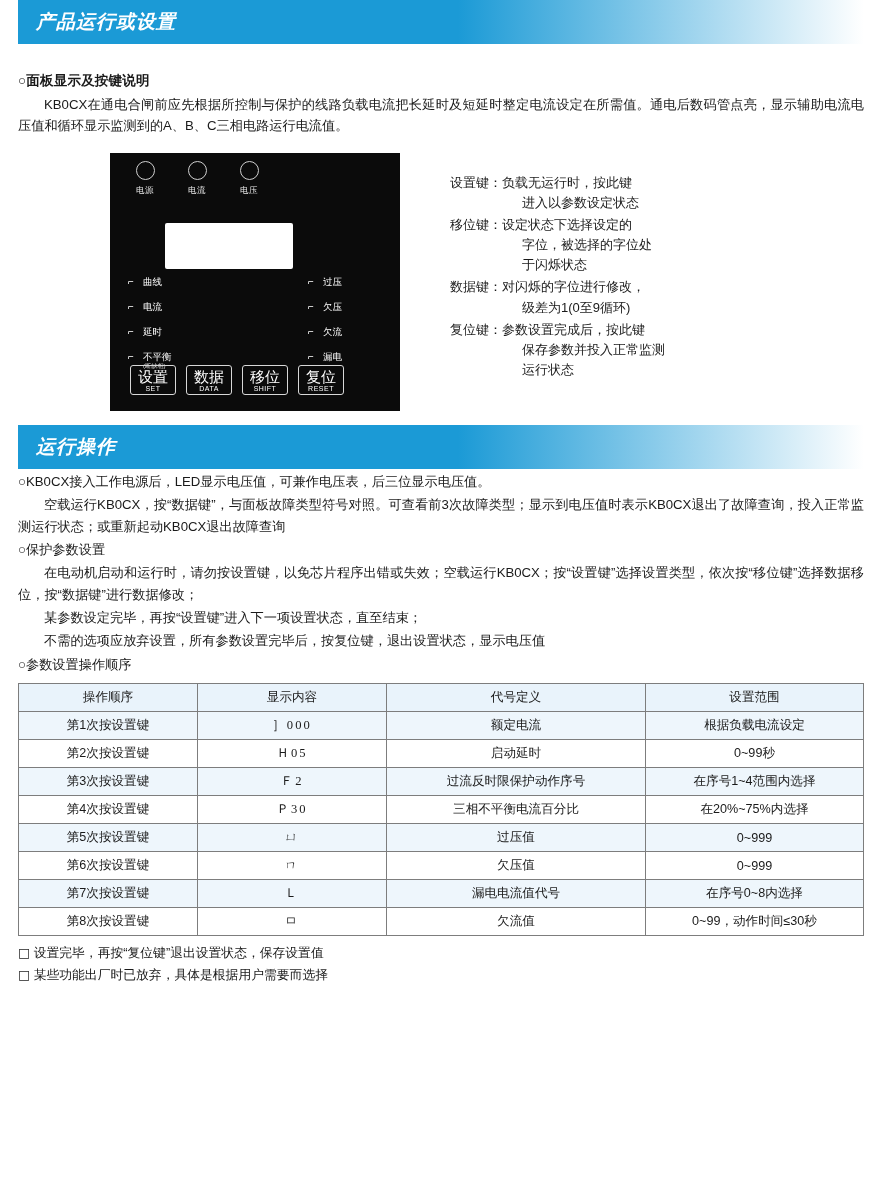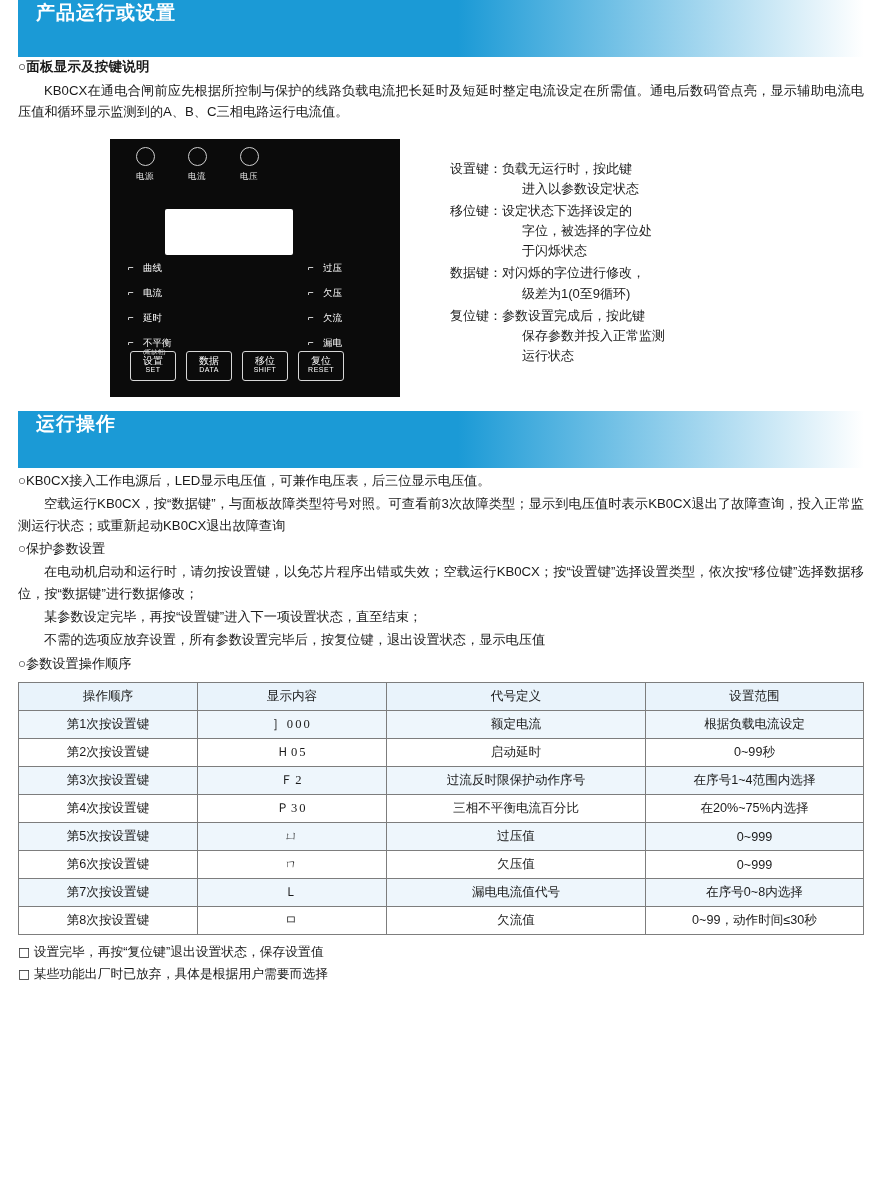--- a/index.html
+++ b/index.html
@@ -19,37 +19,39 @@
     position: relative;
     width: 882px;
     height: 1180px;
     box-sizing: border-box;
     padding: 0 18px;
   }
 
   
   .banner {
     position: relative;
-    height: 57px;
+    height: 44px;
     background: linear-gradient(to right, #1b9ad6 0%, #1b9ad6 52%, #ffffff 100%);
     display: flex;
+    align-items: center;
+    font-style: italic;
   }
   .banner-title {
     color: #ffffff;
     font-size: 19px;
     font-weight: bold;
     letter-spacing: 1px;
     padding-left: 18px;
   }
 
   
   .bullet-head {
     font-size: 13.5px;
     font-weight: bold;
-    margin: 1px 0 4px 0;
+    margin: 28px 0 4px 0;
     letter-spacing: .2px;
   }
   .bullet-head .mk { font-weight: normal; }
   .para {
     font-size: 13.2px;
     line-height: 1.62;
     text-align: justify;
     margin: 2px 0;
   }
   .indent { text-indent: 26px; }
@@ -134,21 +136,21 @@
   }
   .pbtn {
     width: 46px; height: 30px;
     border: 1px solid #d8d8d8;
     border-radius: 3px;
     color: #ffffff;
     text-align: center;
     padding-top: 3px;
     box-sizing: border-box;
   }
-  .pbtn .cn { font-size: 10px; display: block; line-height: 1.1; }
+  .pbtn .cn { font-size: 15px; display: block; line-height: 1.1; }
   .pbtn .en { font-size: 7px; display: block; letter-spacing: .5px; }
 
   
   .keydesc {
     position: absolute;
     left: 432px;
     top: 26px;
     font-size: 13px;
     line-height: 1.55;
   }

